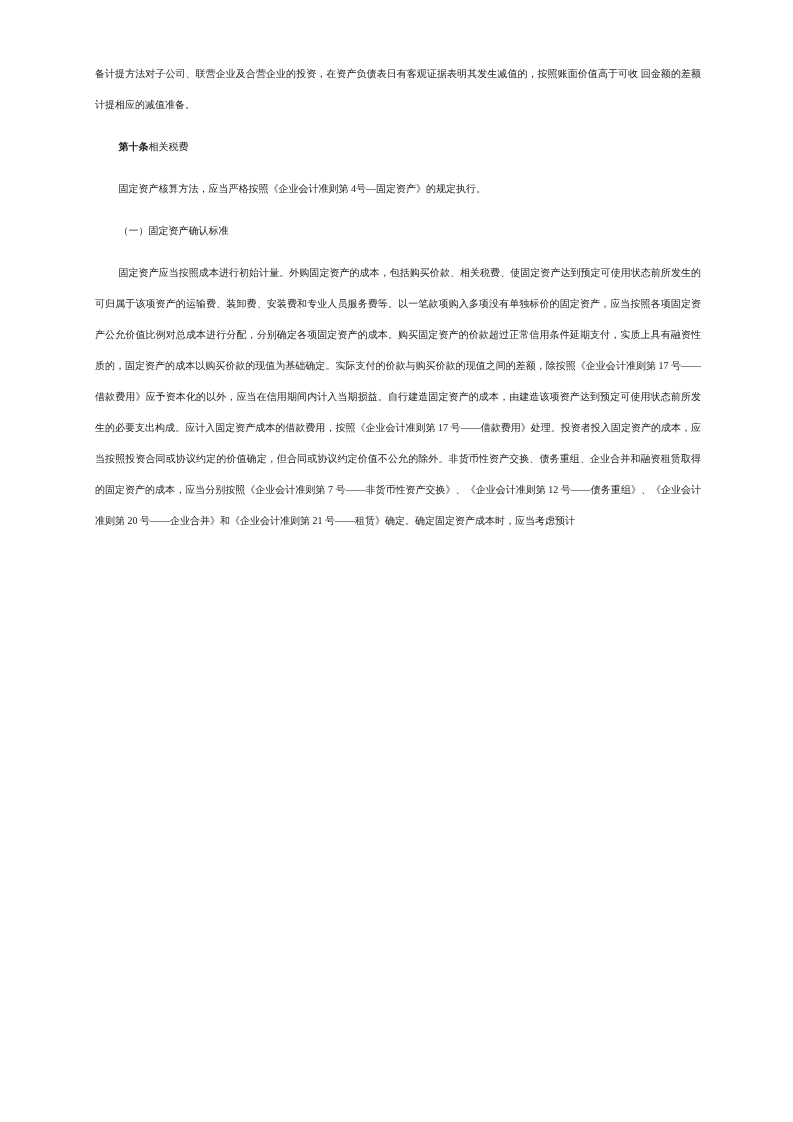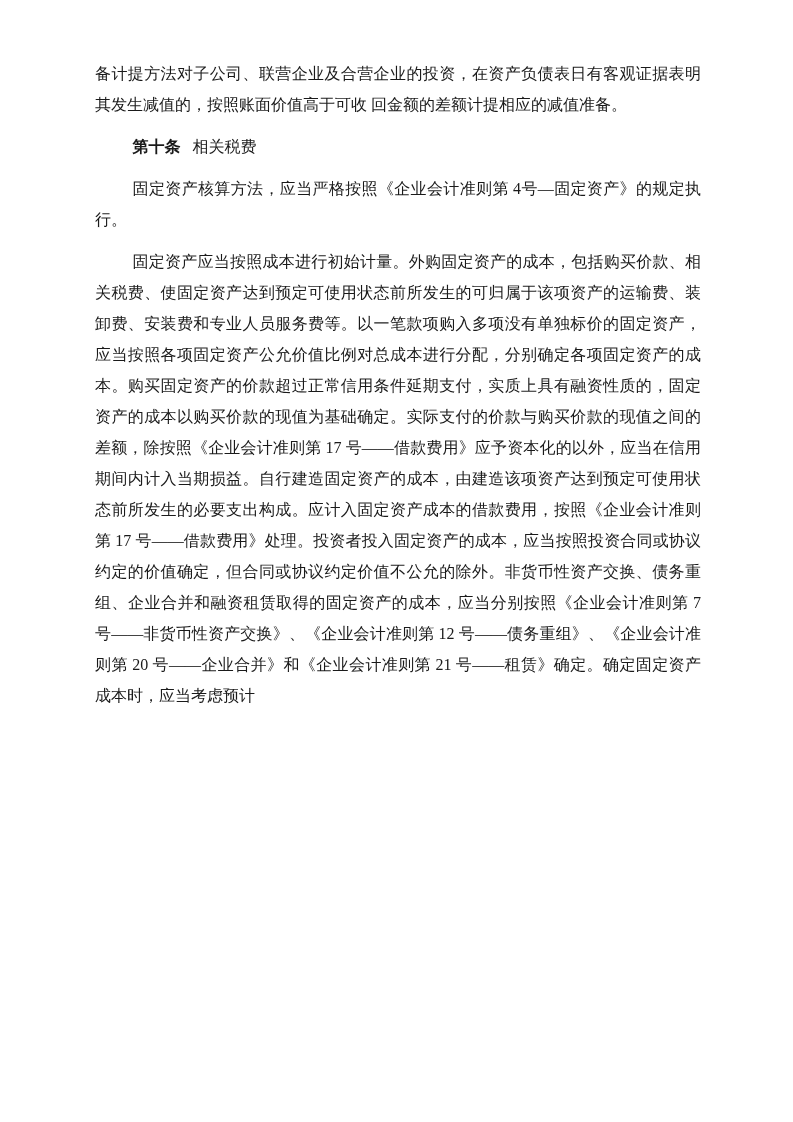--- a/index.html
+++ b/index.html
@@ -18,52 +18,53 @@
     font-family: "Liberation Serif", "DejaVu Serif", serif;
     color: #1a1a1a;
   }
   .content {
     position: absolute;
     top: 58px;
     left: 95px;
     width: 606px;
   }
   .para {
-    font-size: 16px;
+    font-size: 10px;
     line-height: 31px;
     text-align: justify;
     margin: 0 0 11px 0;
     word-break: break-all;
   }
   .para.indent {
     text-indent: 2.35em;
   }
   .para.no-indent {
     text-indent: 0;
   }
   .article-heading .art-num {
     font-weight: bold;
-    margin-right: 12px;
+    margin-right: 0;
   }
   .subheading {
     text-indent: 2.35em;
   }
 </style>
 </head>
 <body>
 
 <div class="page">
   <div class="content">
 
     <p class="para no-indent">备计提方法对子公司、联营企业及合营企业的投资，在资产负债表日有客观证据表明其发生减值的，按照账面价值高于可收 回金额的差额计提相应的减值准备。</p>
 
     <p class="para indent article-heading"><span class="art-num">第十条</span><span>相关税费</span></p>
 
     <p class="para indent">固定资产核算方法，应当严格按照《企业会计准则第 4号—固定资产》的规定执行。</p>
 
+    <p class="para subheading">（一）固定资产确认标准</p>
 
 
 
 
     <p class="para indent">固定资产应当按照成本进行初始计量。外购固定资产的成本，包括购买价款、相关税费、使固定资产达到预定可使用状态前所发生的可归属于该项资产的运输费、装卸费、安装费和专业人员服务费等。以一笔款项购入多项没有单独标价的固定资产，应当按照各项固定资产公允价值比例对总成本进行分配，分别确定各项固定资产的成本。购买固定资产的价款超过正常信用条件延期支付，实质上具有融资性质的，固定资产的成本以购买价款的现值为基础确定。实际支付的价款与购买价款的现值之间的差额，除按照《企业会计准则第 17 号——借款费用》应予资本化的以外，应当在信用期间内计入当期损益。自行建造固定资产的成本，由建造该项资产达到预定可使用状态前所发生的必要支出构成。应计入固定资产成本的借款费用，按照《企业会计准则第 17 号——借款费用》处理。投资者投入固定资产的成本，应当按照投资合同或协议约定的价值确定，但合同或协议约定价值不公允的除外。非货币性资产交换、债务重组、企业合并和融资租赁取得的固定资产的成本，应当分别按照《企业会计准则第 7 号——非货币性资产交换》、《企业会计准则第 12 号——债务重组》、《企业会计准则第 20 号——企业合并》和《企业会计准则第 21 号——租赁》确定。确定固定资产成本时，应当考虑预计</p>
 
   </div>
 </div>
 
 </body></html>

